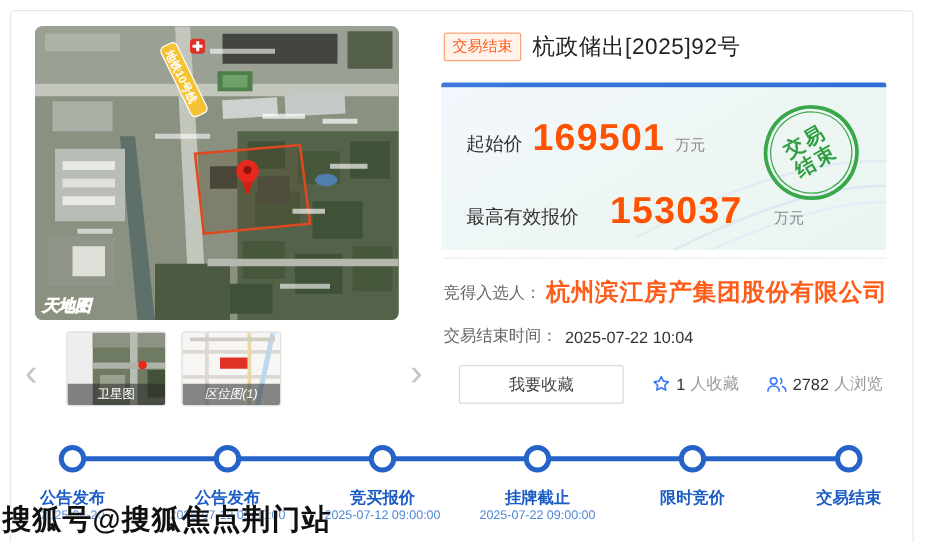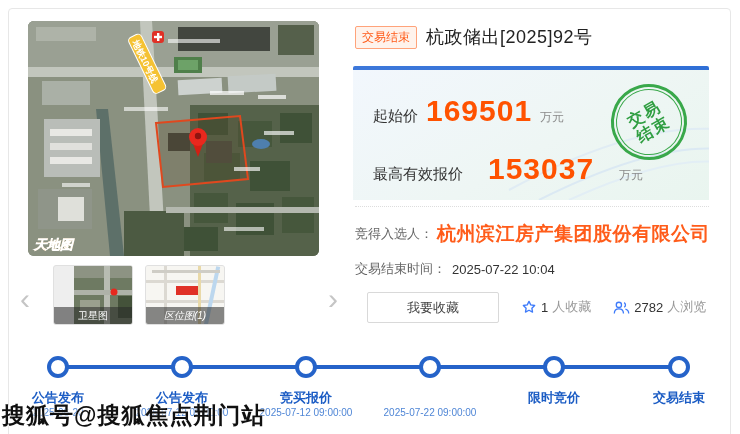--- a/index.html
+++ b/index.html
@@ -258,20 +258,21 @@
       <div class="node" style="left:38px;"></div>
       <div class="node" style="left:162px;"></div>
       <div class="node" style="left:286px;"></div>
       <div class="node" style="left:410px;"></div>
       <div class="node" style="left:534px;"></div>
       <div class="node" style="left:659px;"></div>
 
       <div class="step-label" style="left:49px;">公告发布</div>
       <div class="step-label" style="left:173px;">公告发布</div>
       <div class="step-label" style="left:297px;">竞买报价</div>
+      <div class="step-label" style="left:421px;">挂牌截止</div>
       <div class="step-label" style="left:545px;">限时竞价</div>
       <div class="step-label" style="left:670px;">交易结束</div>
 
       <div class="step-date" style="left:49px;">2025-06-20</div>
       <div class="step-date" style="left:173px;">2025-07-12 09:00:00</div>
       <div class="step-date" style="left:297px;">2025-07-12 09:00:00</div>
       <div class="step-date" style="left:421px;">2025-07-22 09:00:00</div>
       <div class="step-date" style="left:545px;"></div>
       <div class="step-date" style="left:670px;"></div>
     </div>

